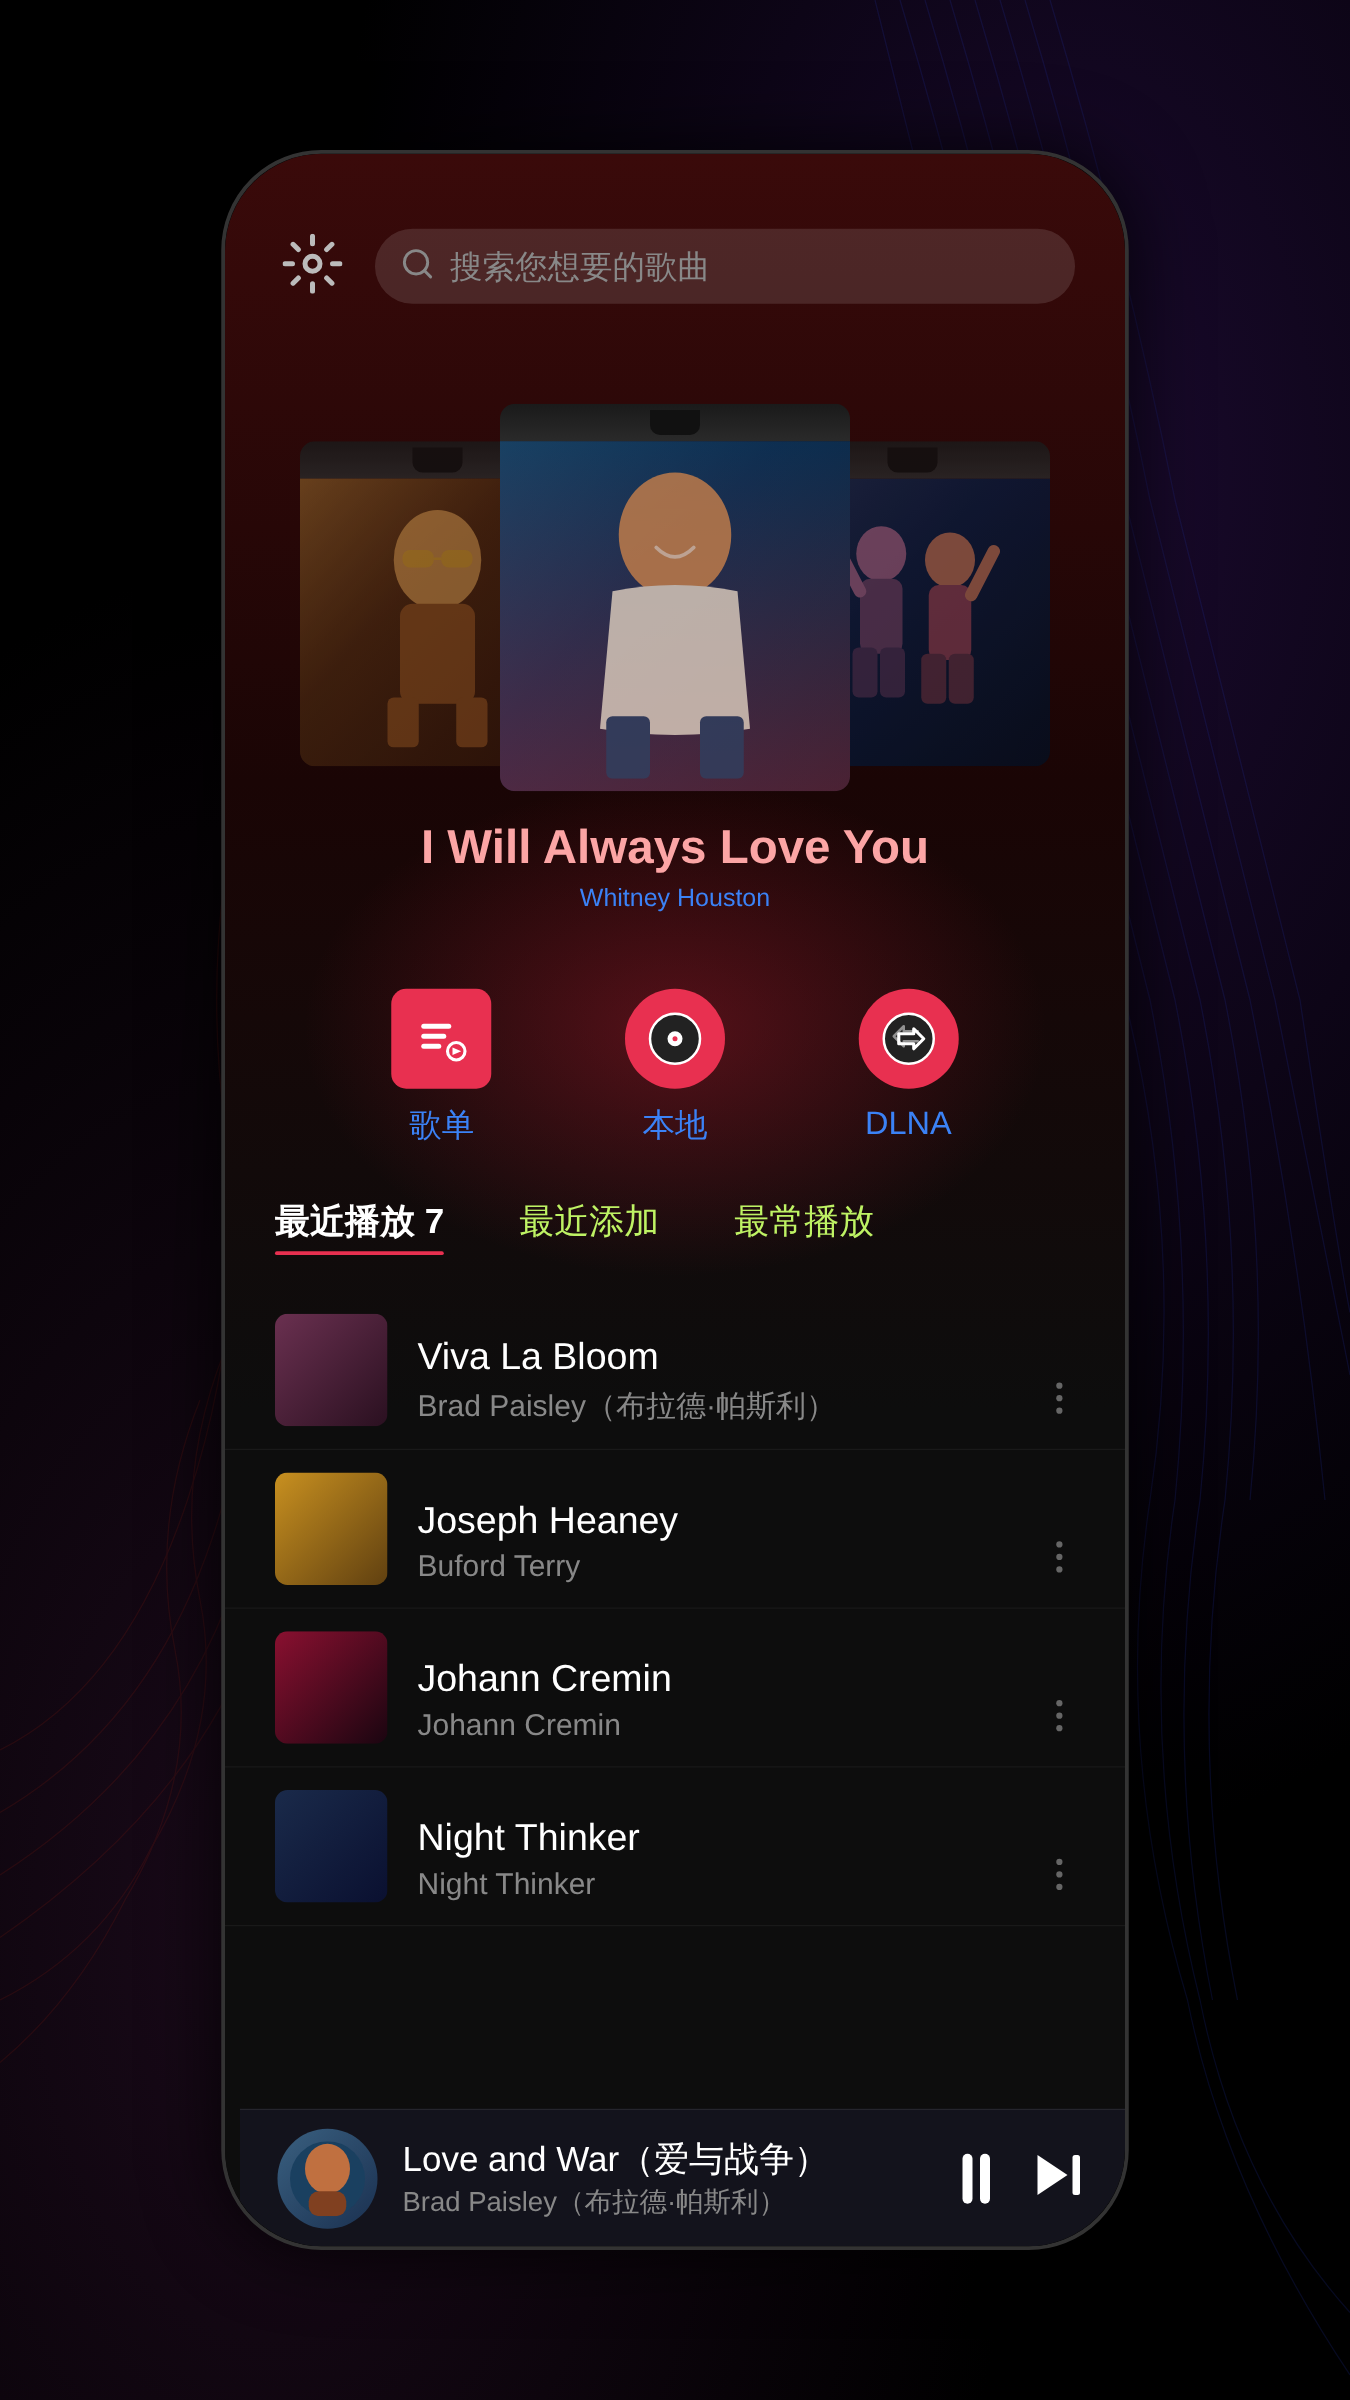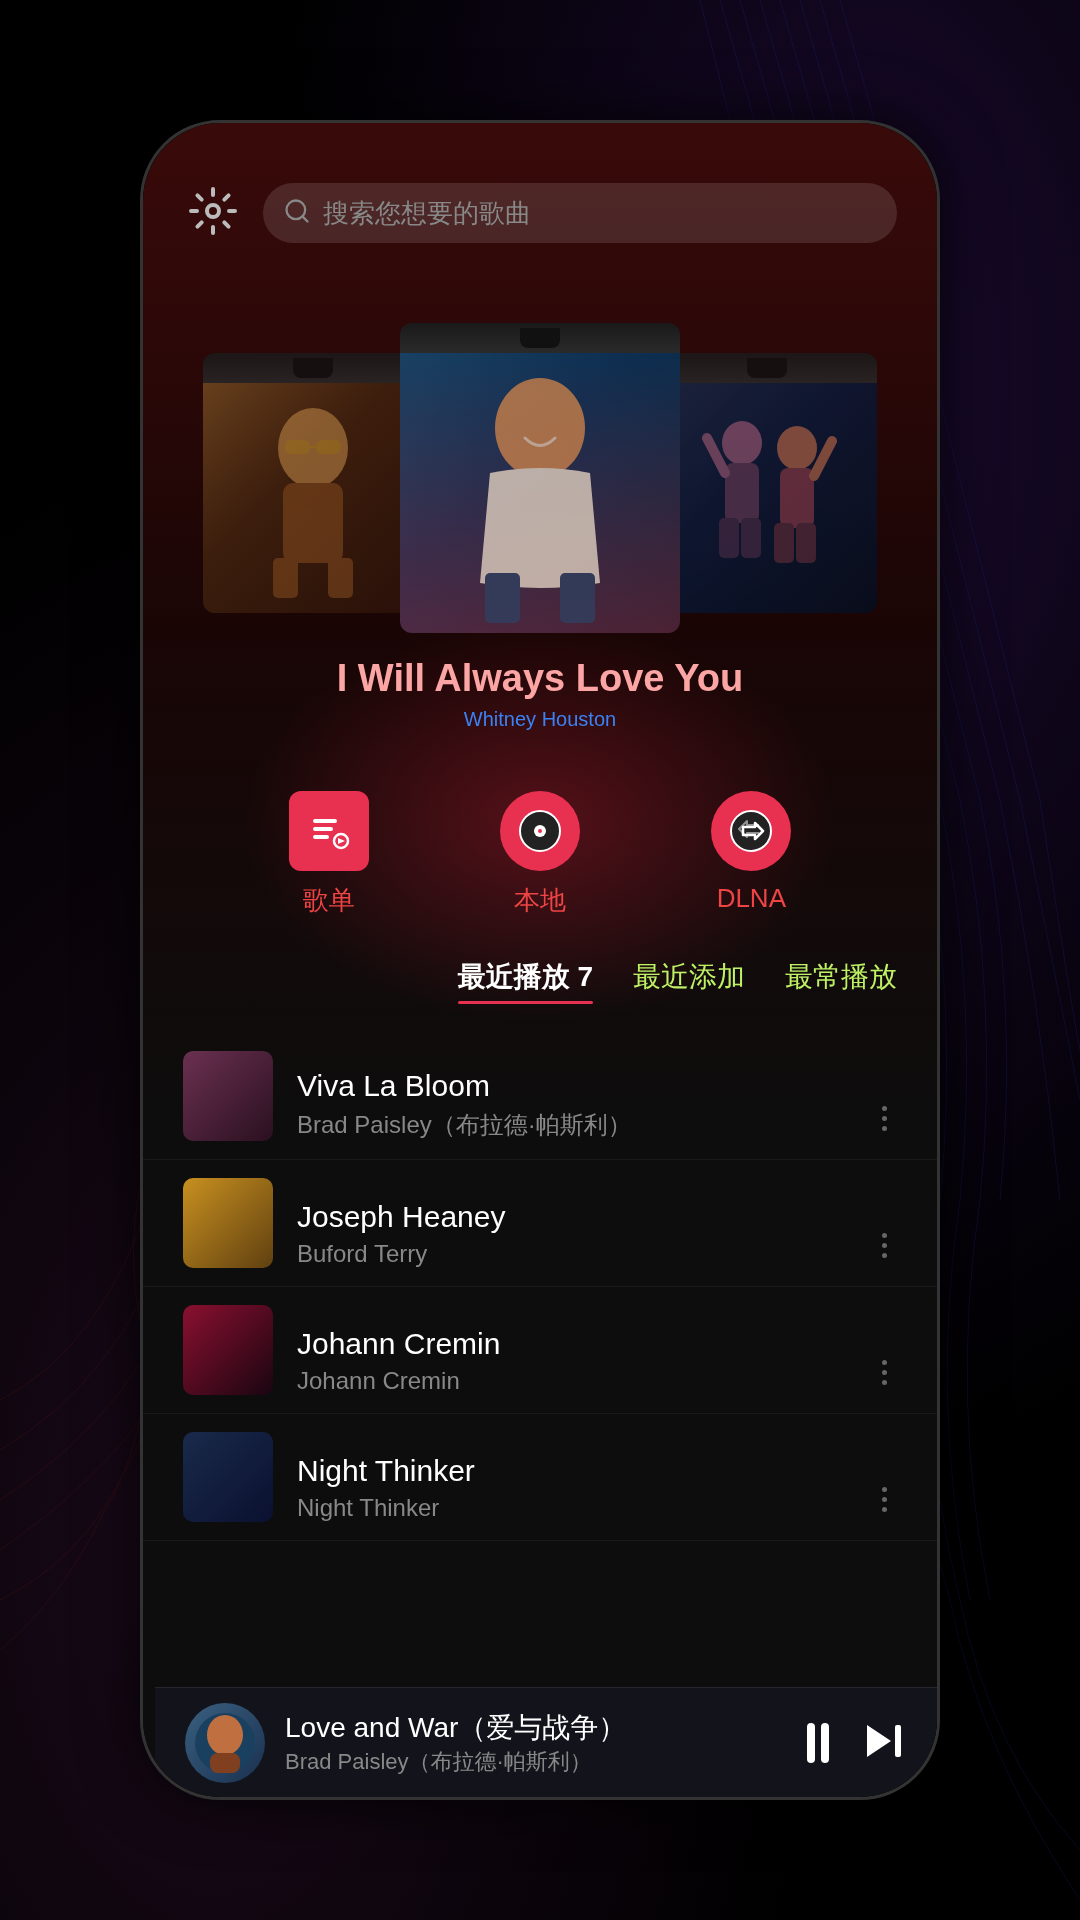--- a/index.html
+++ b/index.html
@@ -26,21 +26,21 @@
     .bg-lines svg {
       position: absolute;
       inset: 0;
       width: 100%;
       height: 100%;
       opacity: 0.5;
     }
 
     .phone-wrapper {
       position: relative;
-      width: 800px;
+      width: 726px;
       height: 1680px;
       z-index: 1;
     }
 
     .phone-shell {
       position: absolute;
       inset: 0;
       border-radius: 80px;
       border: 3px solid #333;
       background: #0d0d0d;
@@ -286,33 +286,32 @@
       width: 80px;
       height: 80px;
       background: #e83050;
       border-radius: 12px;
       display: flex;
       align-items: center;
       justify-content: center;
     }
 
     .nav-label {
-      color: #ef4444;
+      color: #3b82f6;
       font-size: 26px;
     }
 
     
     .tabs {
       position: relative;
       z-index: 2;
       display: flex;
       padding: 20px 40px 0;
-      gap: 40px;
-      align-items: center;
-      justify-content: flex-end;
+      gap: 60px;
+      align-items: center;
     }
 
     .tab-item {
       color: #bef264;
       font-size: 28px;
       padding-bottom: 8px;
       cursor: pointer;
       position: relative;
     }
 

